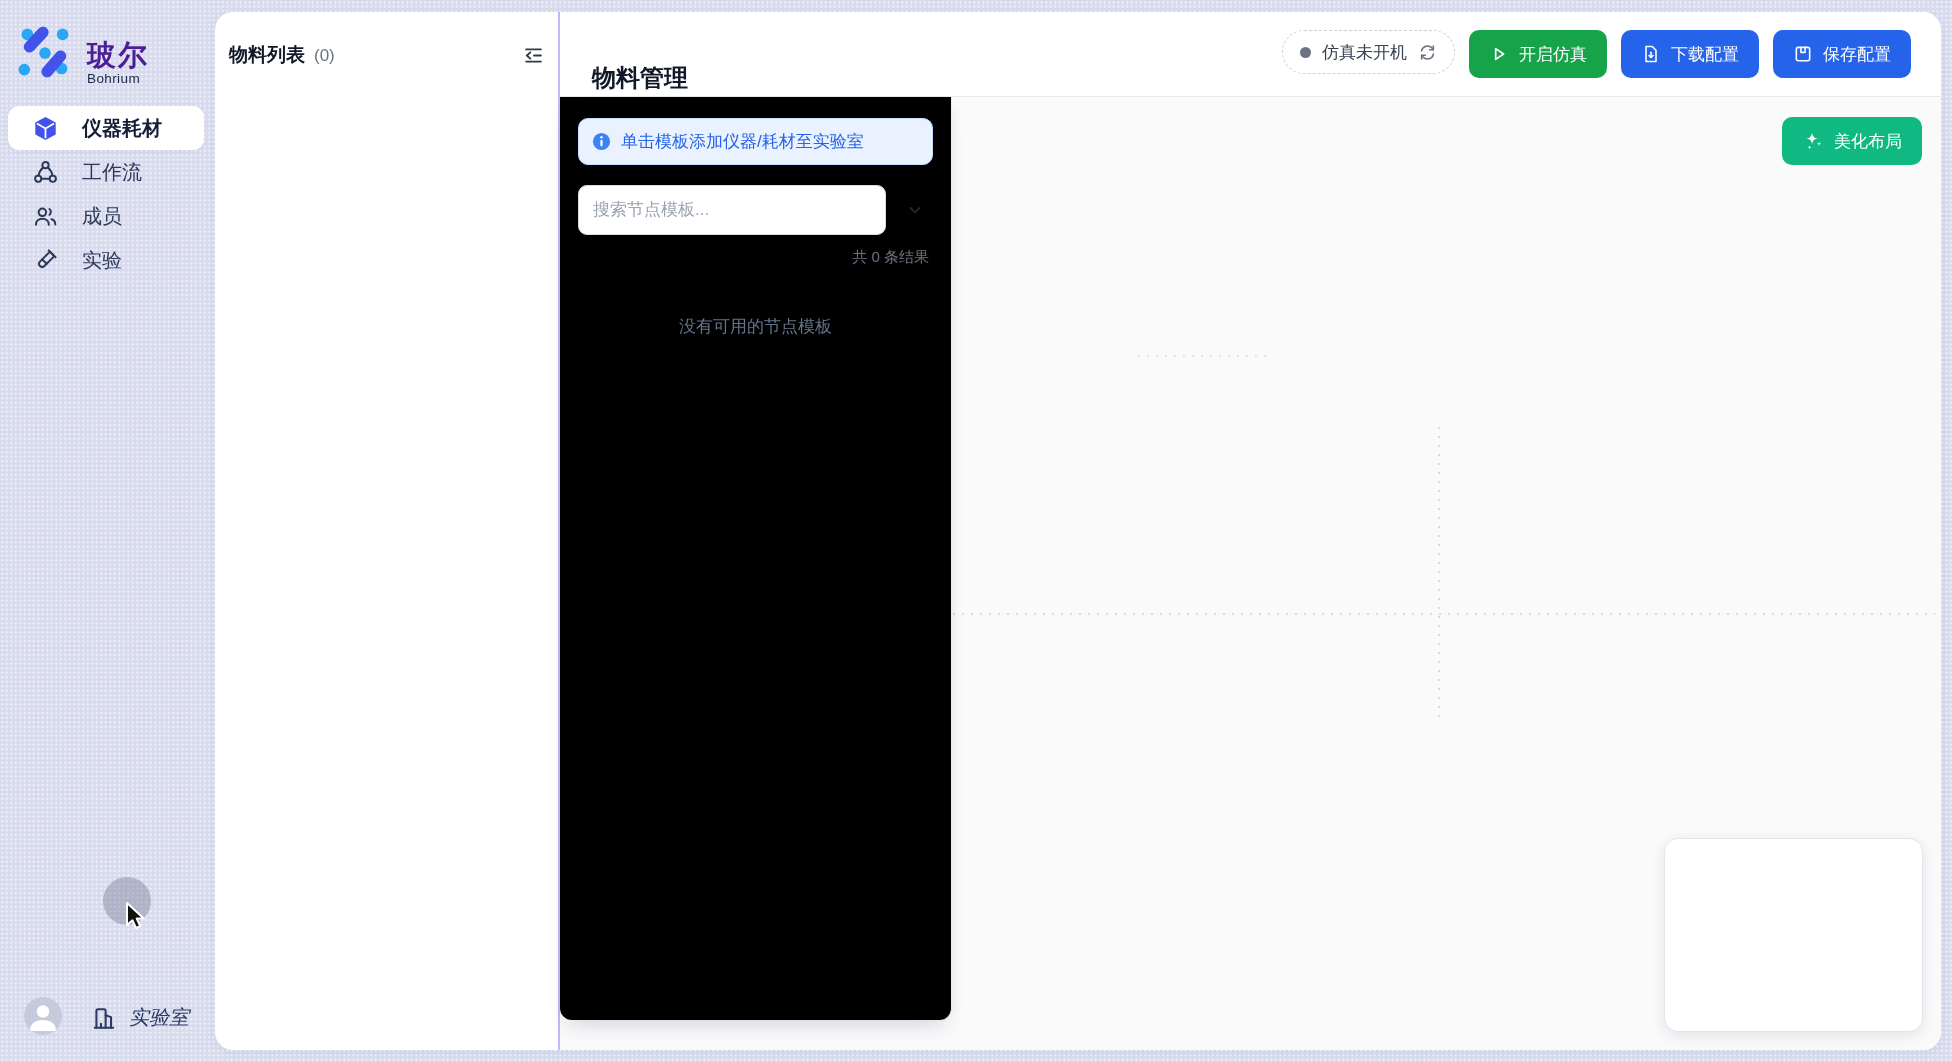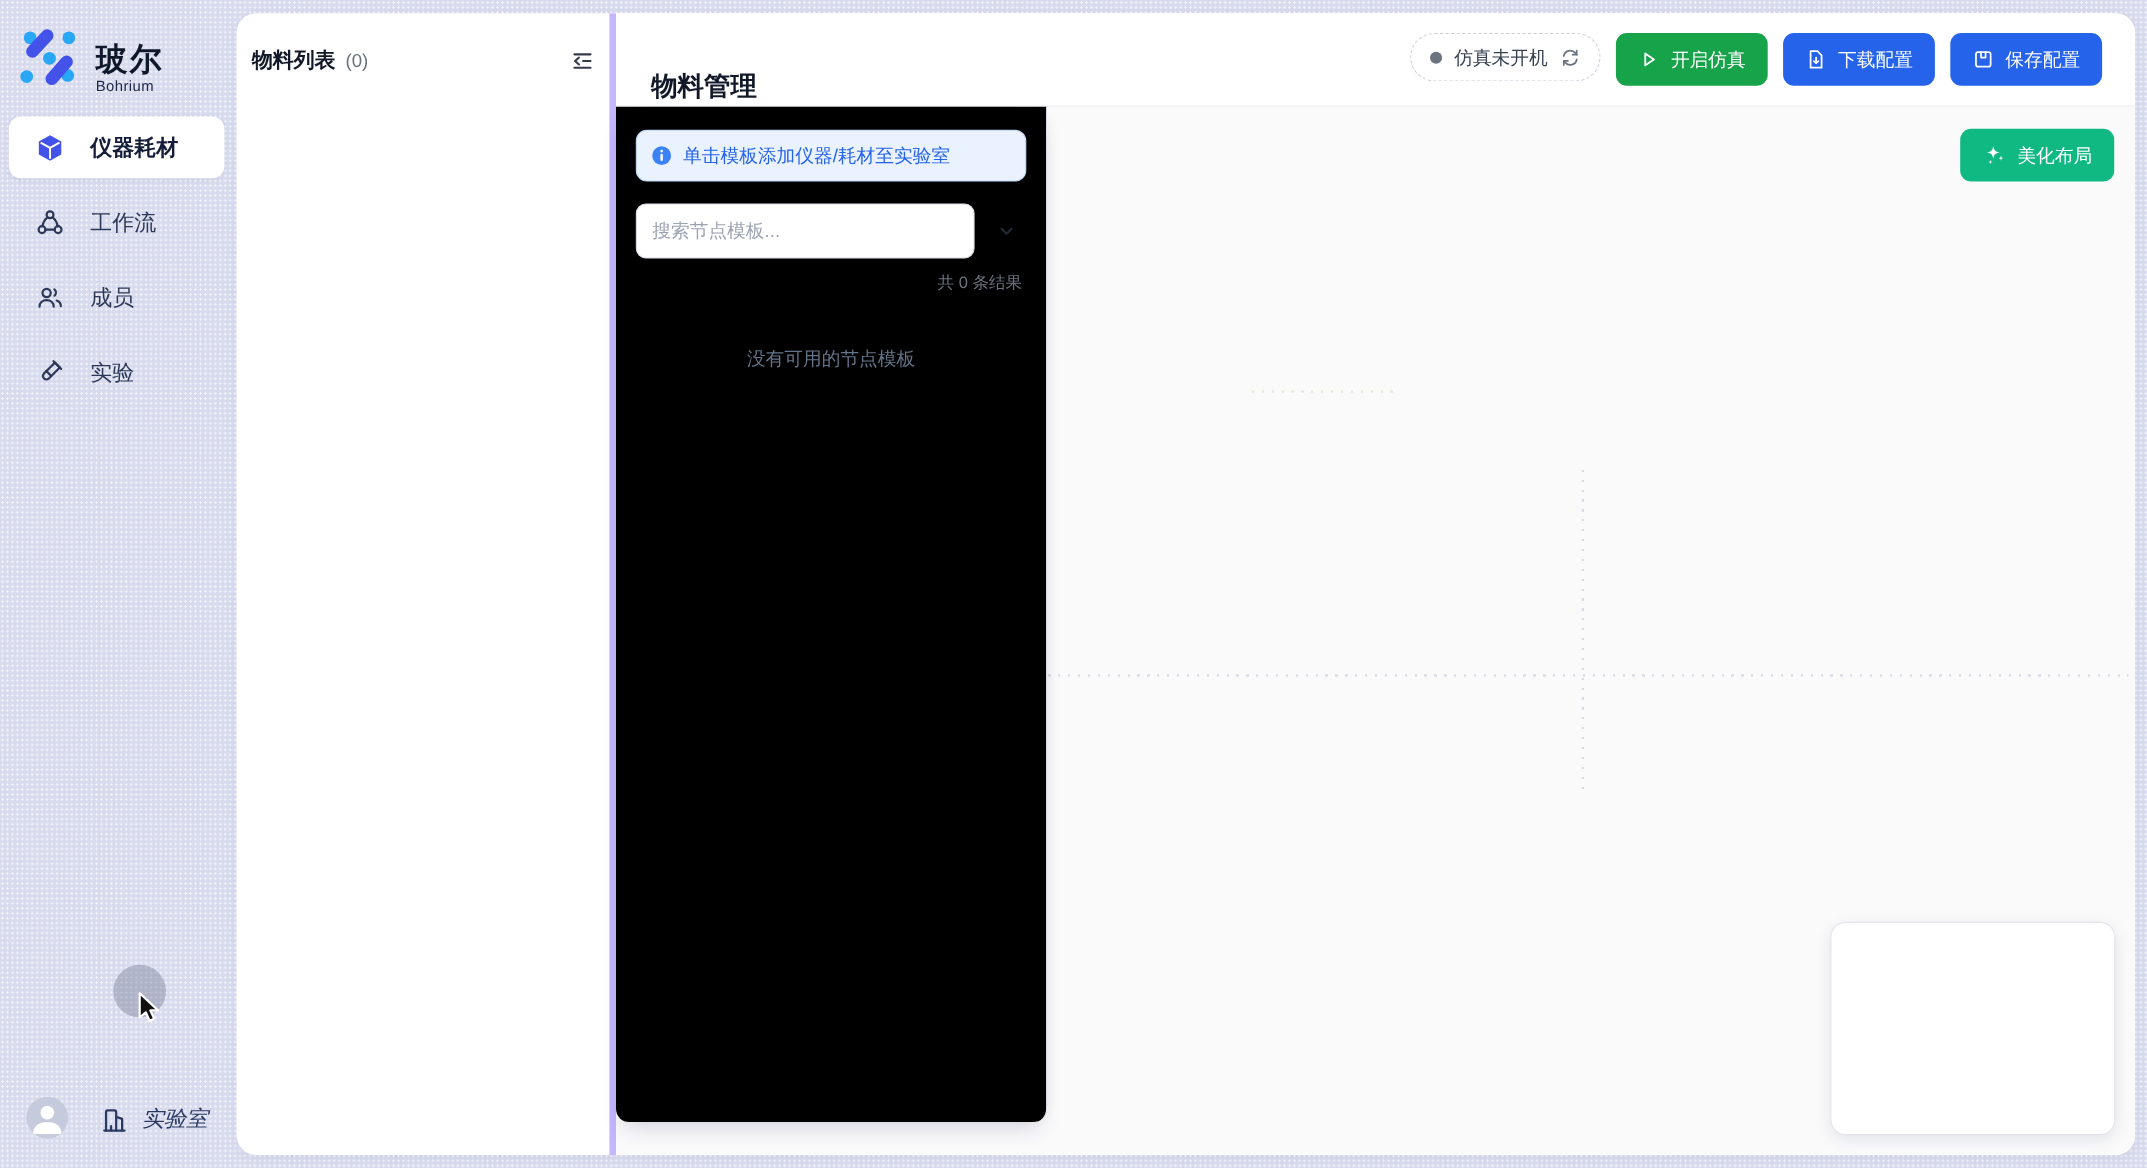--- a/index.html
+++ b/index.html
@@ -10,41 +10,41 @@
     background-image:radial-gradient(rgba(255,255,255,.62) 1.1px, transparent 1.1px);
     background-size:4.5px 4.5px;
     position:relative;
     color:#1f2a44;
   }
 
   
   .sidebar { position:absolute; left:0; top:0; width:215px; height:1062px; }
   .logo-row { position:absolute; left:16px; top:16px; display:flex; align-items:center; gap:13px; }
   .logo-mark { width:58px; height:58px; }
-  .brand-name { font-size:29px; font-weight:bold; color:#0f172a; line-height:32px; letter-spacing:2px;margin-top:23px; }
+  .brand-name { font-size:29px; font-weight:bold; color:#4c1d95; line-height:32px; letter-spacing:2px;margin-top:23px; }
   .brand-sub { font-size:13.5px; font-weight:normal; color:#1c2747; line-height:16px; letter-spacing:.4px; }
 
   .menu { position:absolute; left:8px; right:11px; top:106px; }
-  .menu-item { height:56px; margin-bottom:12px; border-radius:11px; display:flex; align-items:center;
+  .menu-item { height:44px; margin-bottom:0; border-radius:11px; display:flex; align-items:center;
                padding-left:25px; gap:24px; cursor:pointer; }
   .menu-item .label { font-size:20px; color:#2b3857; font-weight:500; }
   .menu-item.selected { background:#ffffff; box-shadow:0 1px 4px rgba(40,45,90,.08); }
   .menu-item.selected .label { color:#141d38; font-weight:bold; }
   .menu-icon { width:25px; height:25px; flex:none; }
 
   .avatar { position:absolute; left:24px; bottom:27px; width:38px; height:38px; border-radius:50%;
             background:#c6cadd; overflow:hidden; }
   .lab-row { position:absolute; left:91px; bottom:31px; display:flex; align-items:center; gap:12px; cursor:pointer;font-style:italic; }
   .lab-row .label { font-size:20px; font-weight:500; color:#2b3a63; }
 
   
   .card { position:absolute; left:215px; top:12px; width:1726px; height:1038px; background:#fff;
           border-radius:18px; overflow:hidden; display:flex; box-shadow:0 2px 10px rgba(40,45,90,.06); }
 
-  .list-panel { width:345px; flex:none; border-right:6px solid #c4b5fd; }
+  .list-panel { width:345px; flex:none; border-right:2px solid #c4b5fd; }
   .list-header { padding:30px 14px 0 14px; display:flex; align-items:center; justify-content:space-between; }
   .list-title-wrap { display:flex; align-items:baseline; gap:9px; }
   .list-title { font-size:19px; font-weight:bold; color:#111827; }
   .list-count { font-size:17px; color:#6b7280; }
 
   .main { flex:1; display:flex; flex-direction:column; min-width:0; }
   .main-header { height:85px; flex:none; border-bottom:1px solid #e8e8f0; display:flex; align-items:center;
                  padding:0 30px 0 32px; background:#fff; }
   .page-title { font-size:24px; font-weight:bold; color:#111827; flex:1;margin-top:48px; }
   .header-actions { display:flex; gap:14px; }

